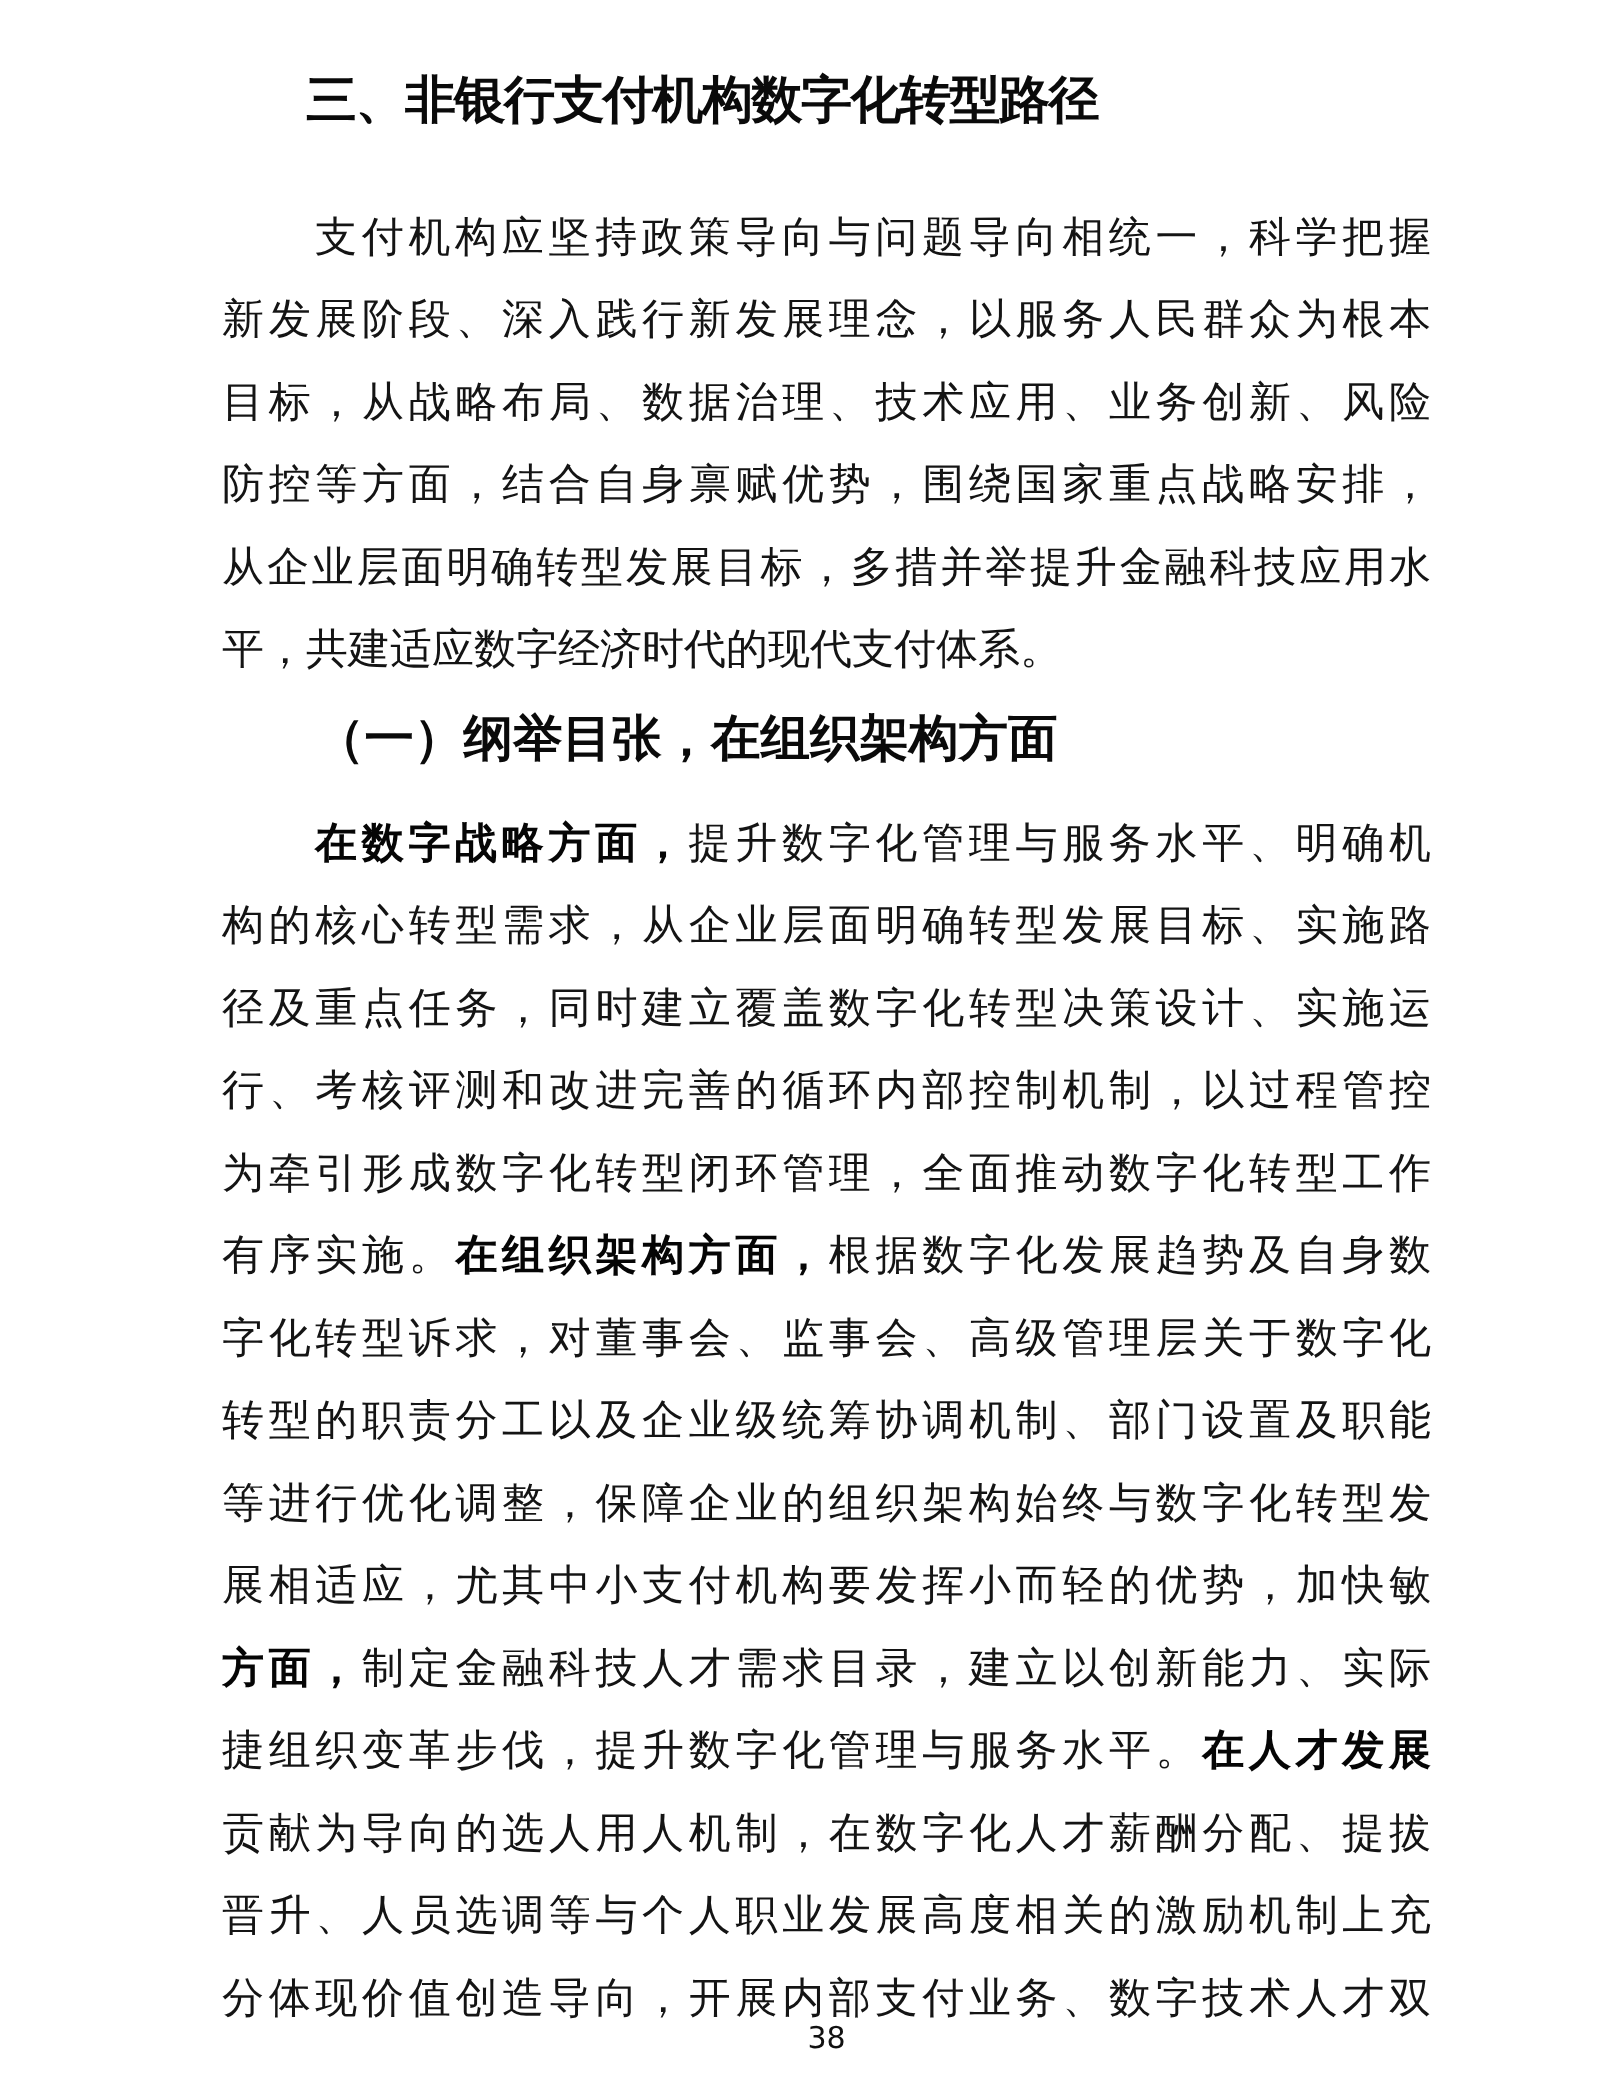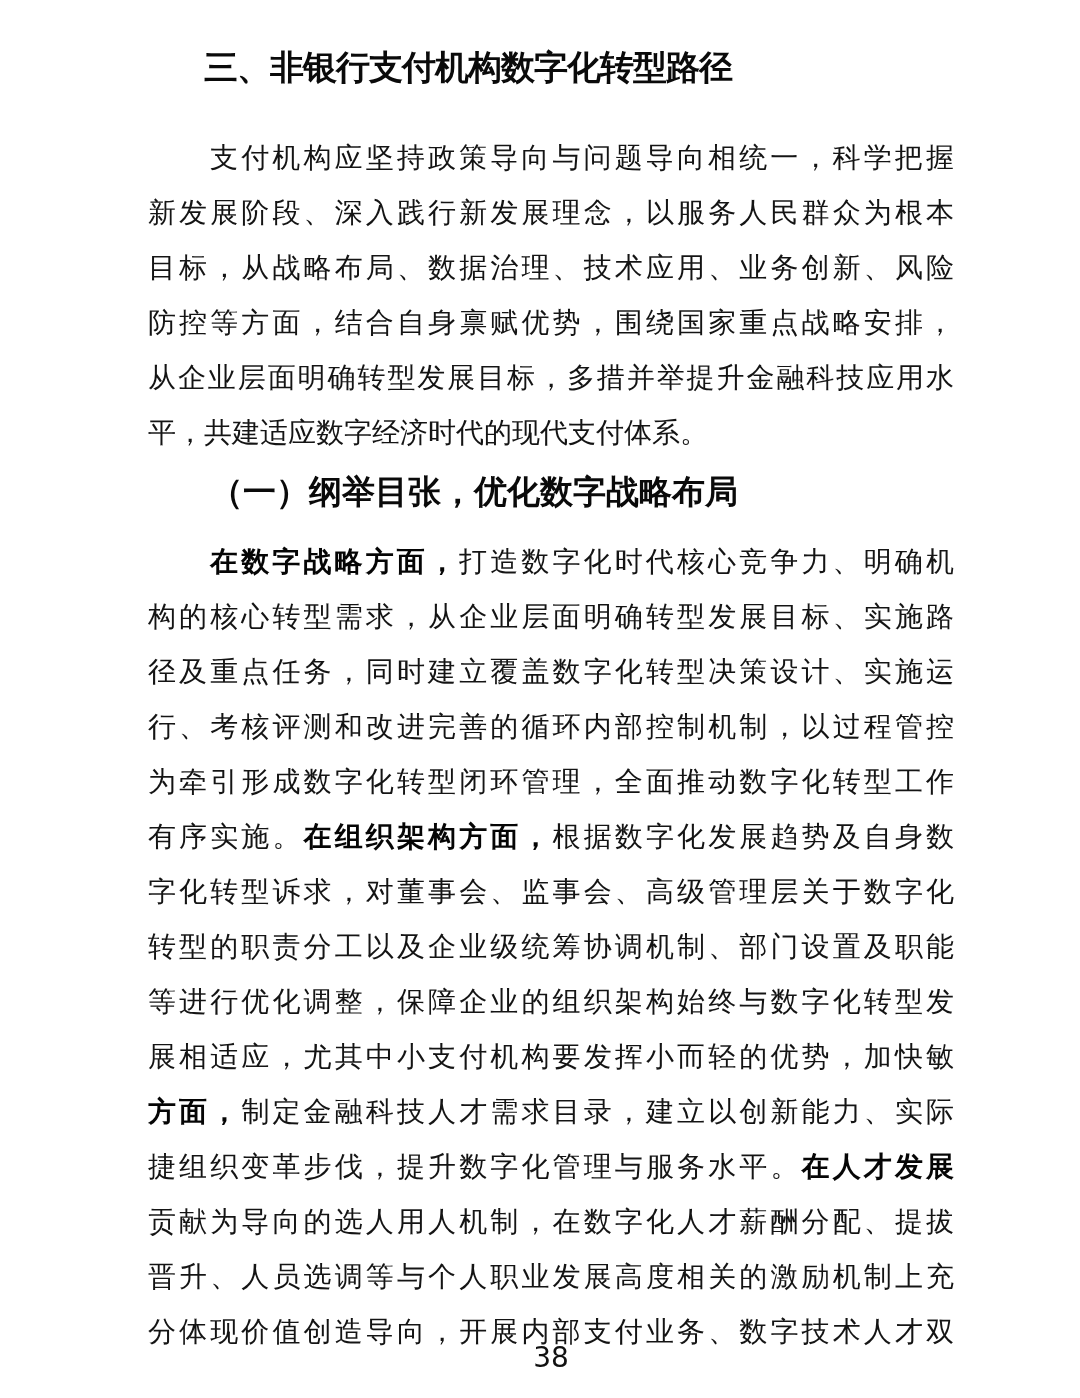--- a/index.html
+++ b/index.html
@@ -60,45 +60,45 @@
     color: #0a0a0a;
     white-space: nowrap;
   }
   .page-number {
     position: absolute;
     top: 1344px;
     left: 148px;
     width: 806px;
     text-align: center;
     font-family: "DejaVu Sans", "Liberation Sans", sans-serif;
-    font-size: 28px;
+    font-size: 20px;
     line-height: 28px;
     color: #111111;
   }
 </style>
 </head>
 <body>
 
 <div class="page">
 
   <h1 class="chapter-title">三、非银行支付机构数字化转型路径</h1>
 
   <div class="para">
     <div class="line indent">支付机构应坚持政策导向与问题导向相统一，科学把握</div>
     <div class="line">新发展阶段、深入践行新发展理念，以服务人民群众为根本</div>
     <div class="line">目标，从战略布局、数据治理、技术应用、业务创新、风险</div>
     <div class="line">防控等方面，结合自身禀赋优势，围绕国家重点战略安排，</div>
     <div class="line">从企业层面明确转型发展目标，多措并举提升金融科技应用水</div>
     <div class="line lastline">平，共建适应数字经济时代的现代支付体系。</div>
   </div>
 
-  <h2 class="section-heading">（一）纲举目张，优化数字战略布局</h2>
+  <h2 class="section-heading">（一）纲举目张，在组织架构方面</h2>
 
   <div class="para">
-    <div class="line indent"><span class="bold-run">在数字战略方面，</span><span>打造数字化时代核心竞争力、明确机</span></div>
+    <div class="line indent"><span class="bold-run">在数字战略方面，</span><span>提升数字化管理与服务水平、明确机</span></div>
     <div class="line">构的核心转型需求，从企业层面明确转型发展目标、实施路</div>
     <div class="line">径及重点任务，同时建立覆盖数字化转型决策设计、实施运</div>
     <div class="line">行、考核评测和改进完善的循环内部控制机制，以过程管控</div>
     <div class="line">为牵引形成数字化转型闭环管理，全面推动数字化转型工作</div>
     <div class="line"><span>有序实施。</span><span class="bold-run">在组织架构方面，</span><span>根据数字化发展趋势及自身数</span></div>
     <div class="line">字化转型诉求，对董事会、监事会、高级管理层关于数字化</div>
     <div class="line">转型的职责分工以及企业级统筹协调机制、部门设置及职能</div>
     <div class="line">等进行优化调整，保障企业的组织架构始终与数字化转型发</div>
     <div class="line">展相适应，尤其中小支付机构要发挥小而轻的优势，加快敏</div>
     <div class="line"><span class="bold-run">方面，</span><span>制定金融科技人才需求目录，建立以创新能力、实际</span></div>

